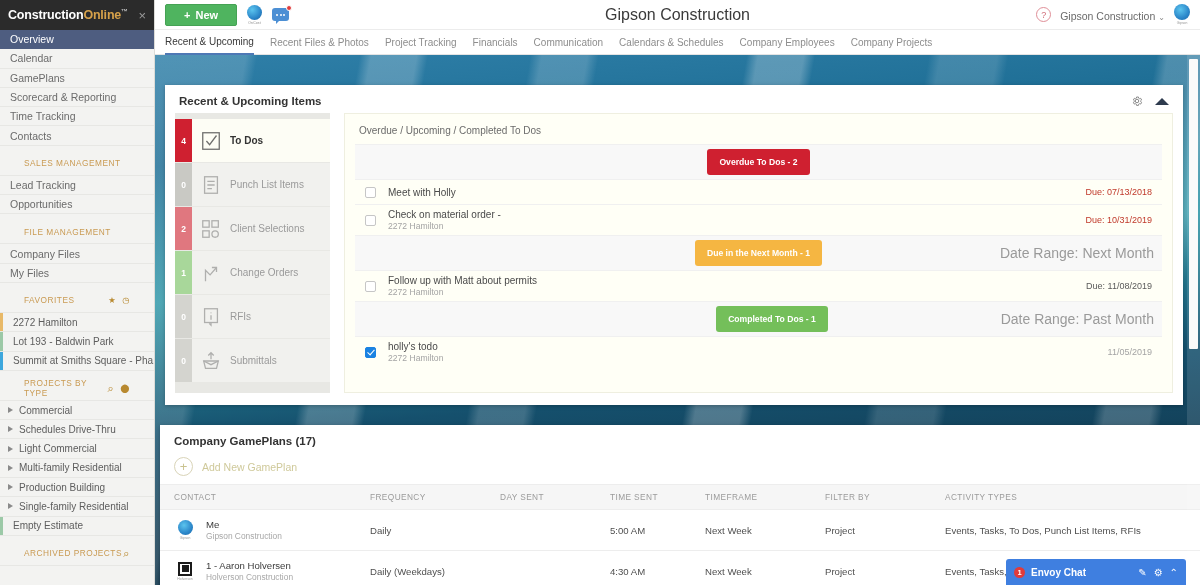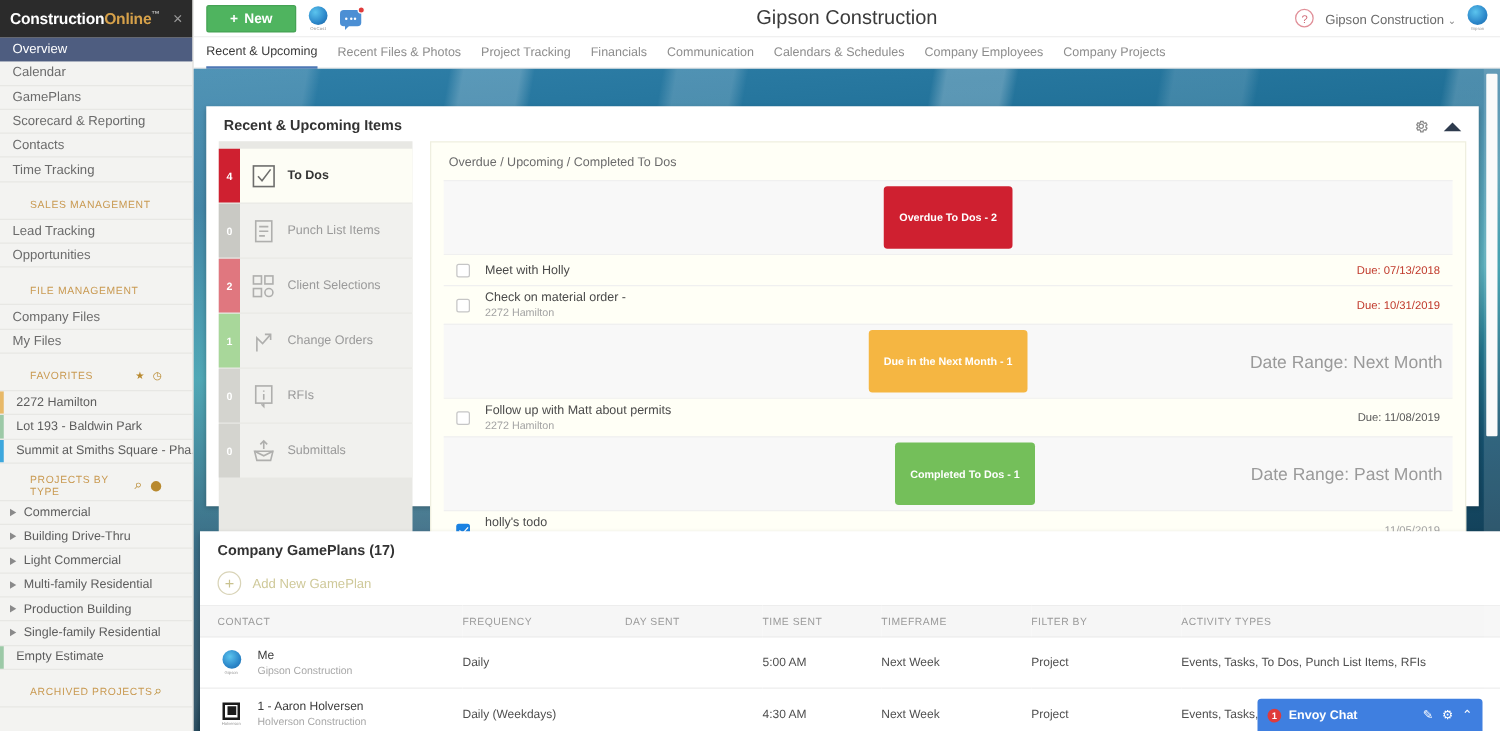--- a/index.html
+++ b/index.html
@@ -188,21 +188,21 @@
   .todo-wrap {
     flex: 1; background: #fffff6; border: 1px solid #efefe0; padding: 8px 10px;
   }
   .todo-head { font-size: 10px; color: #6b6b6b; padding: 3px 4px 8px 4px; }
   .todo-row {
     display: flex; align-items: center; min-height: 25px;
     border-top: 1px solid #f0f0f0; padding: 4px 6px;
   }
   .todo-row.sep { background: #f8f8f8; min-height: 25px; justify-content: center; position: relative; }
   .pill {
-    font-size: 8.6px; font-weight: bold; color: #fff; padding: 20px 12px;
+    font-size: 8.6px; font-weight: bold; color: #fff; padding: 8px 12px;
     border-radius: 3px;
   }
   .pill.red { background: #cf2030; }
   .pill.amber { background: #f5b642; }
   .pill.green { background: #74bf5a; margin-left: 27px; }
   .sep-date {
     position: absolute; right: 8px; font-size: 14px; color: #9a9a9a; font-weight: normal;
   }
   .cb {
     width: 11px; height: 11px; border: 1px solid #c6c6c6; background: #fff;
@@ -303,24 +303,24 @@
         <div class="nav-item">
           <span>Calendar</span>
         </div>
         <div class="nav-item">
           <span>GamePlans</span>
         </div>
         <div class="nav-item">
           <span>Scorecard &amp; Reporting</span>
         </div>
         <div class="nav-item">
+          <span>Time Tracking</span>
+        </div>
+        <div class="nav-item">
           <span>Contacts</span>
-        </div>
-        <div class="nav-item">
-          <span>Time Tracking</span>
         </div>
       </div>
 
     <div class="nav-section">
       <span>SALES MANAGEMENT</span>
     </div>
     <div id="nav-sales">
         <div class="nav-item">
           <span>Lead Tracking</span>
         </div>
@@ -367,21 +367,21 @@
         <span>⬤</span>
       </span>
     </div>
     <div id="nav-types">
         <div class="type-item">
           <span class="tri"></span>
           <span>Commercial</span>
         </div>
         <div class="type-item">
           <span class="tri"></span>
-          <span>Building Drive-Thru</span>
+          <span>Schedules Drive-Thru</span>
         </div>
         <div class="type-item">
           <span class="tri"></span>
           <span>Light Commercial</span>
         </div>
         <div class="type-item">
           <span class="tri"></span>
           <span>Multi-family Residential</span>
         </div>
         <div class="type-item">

